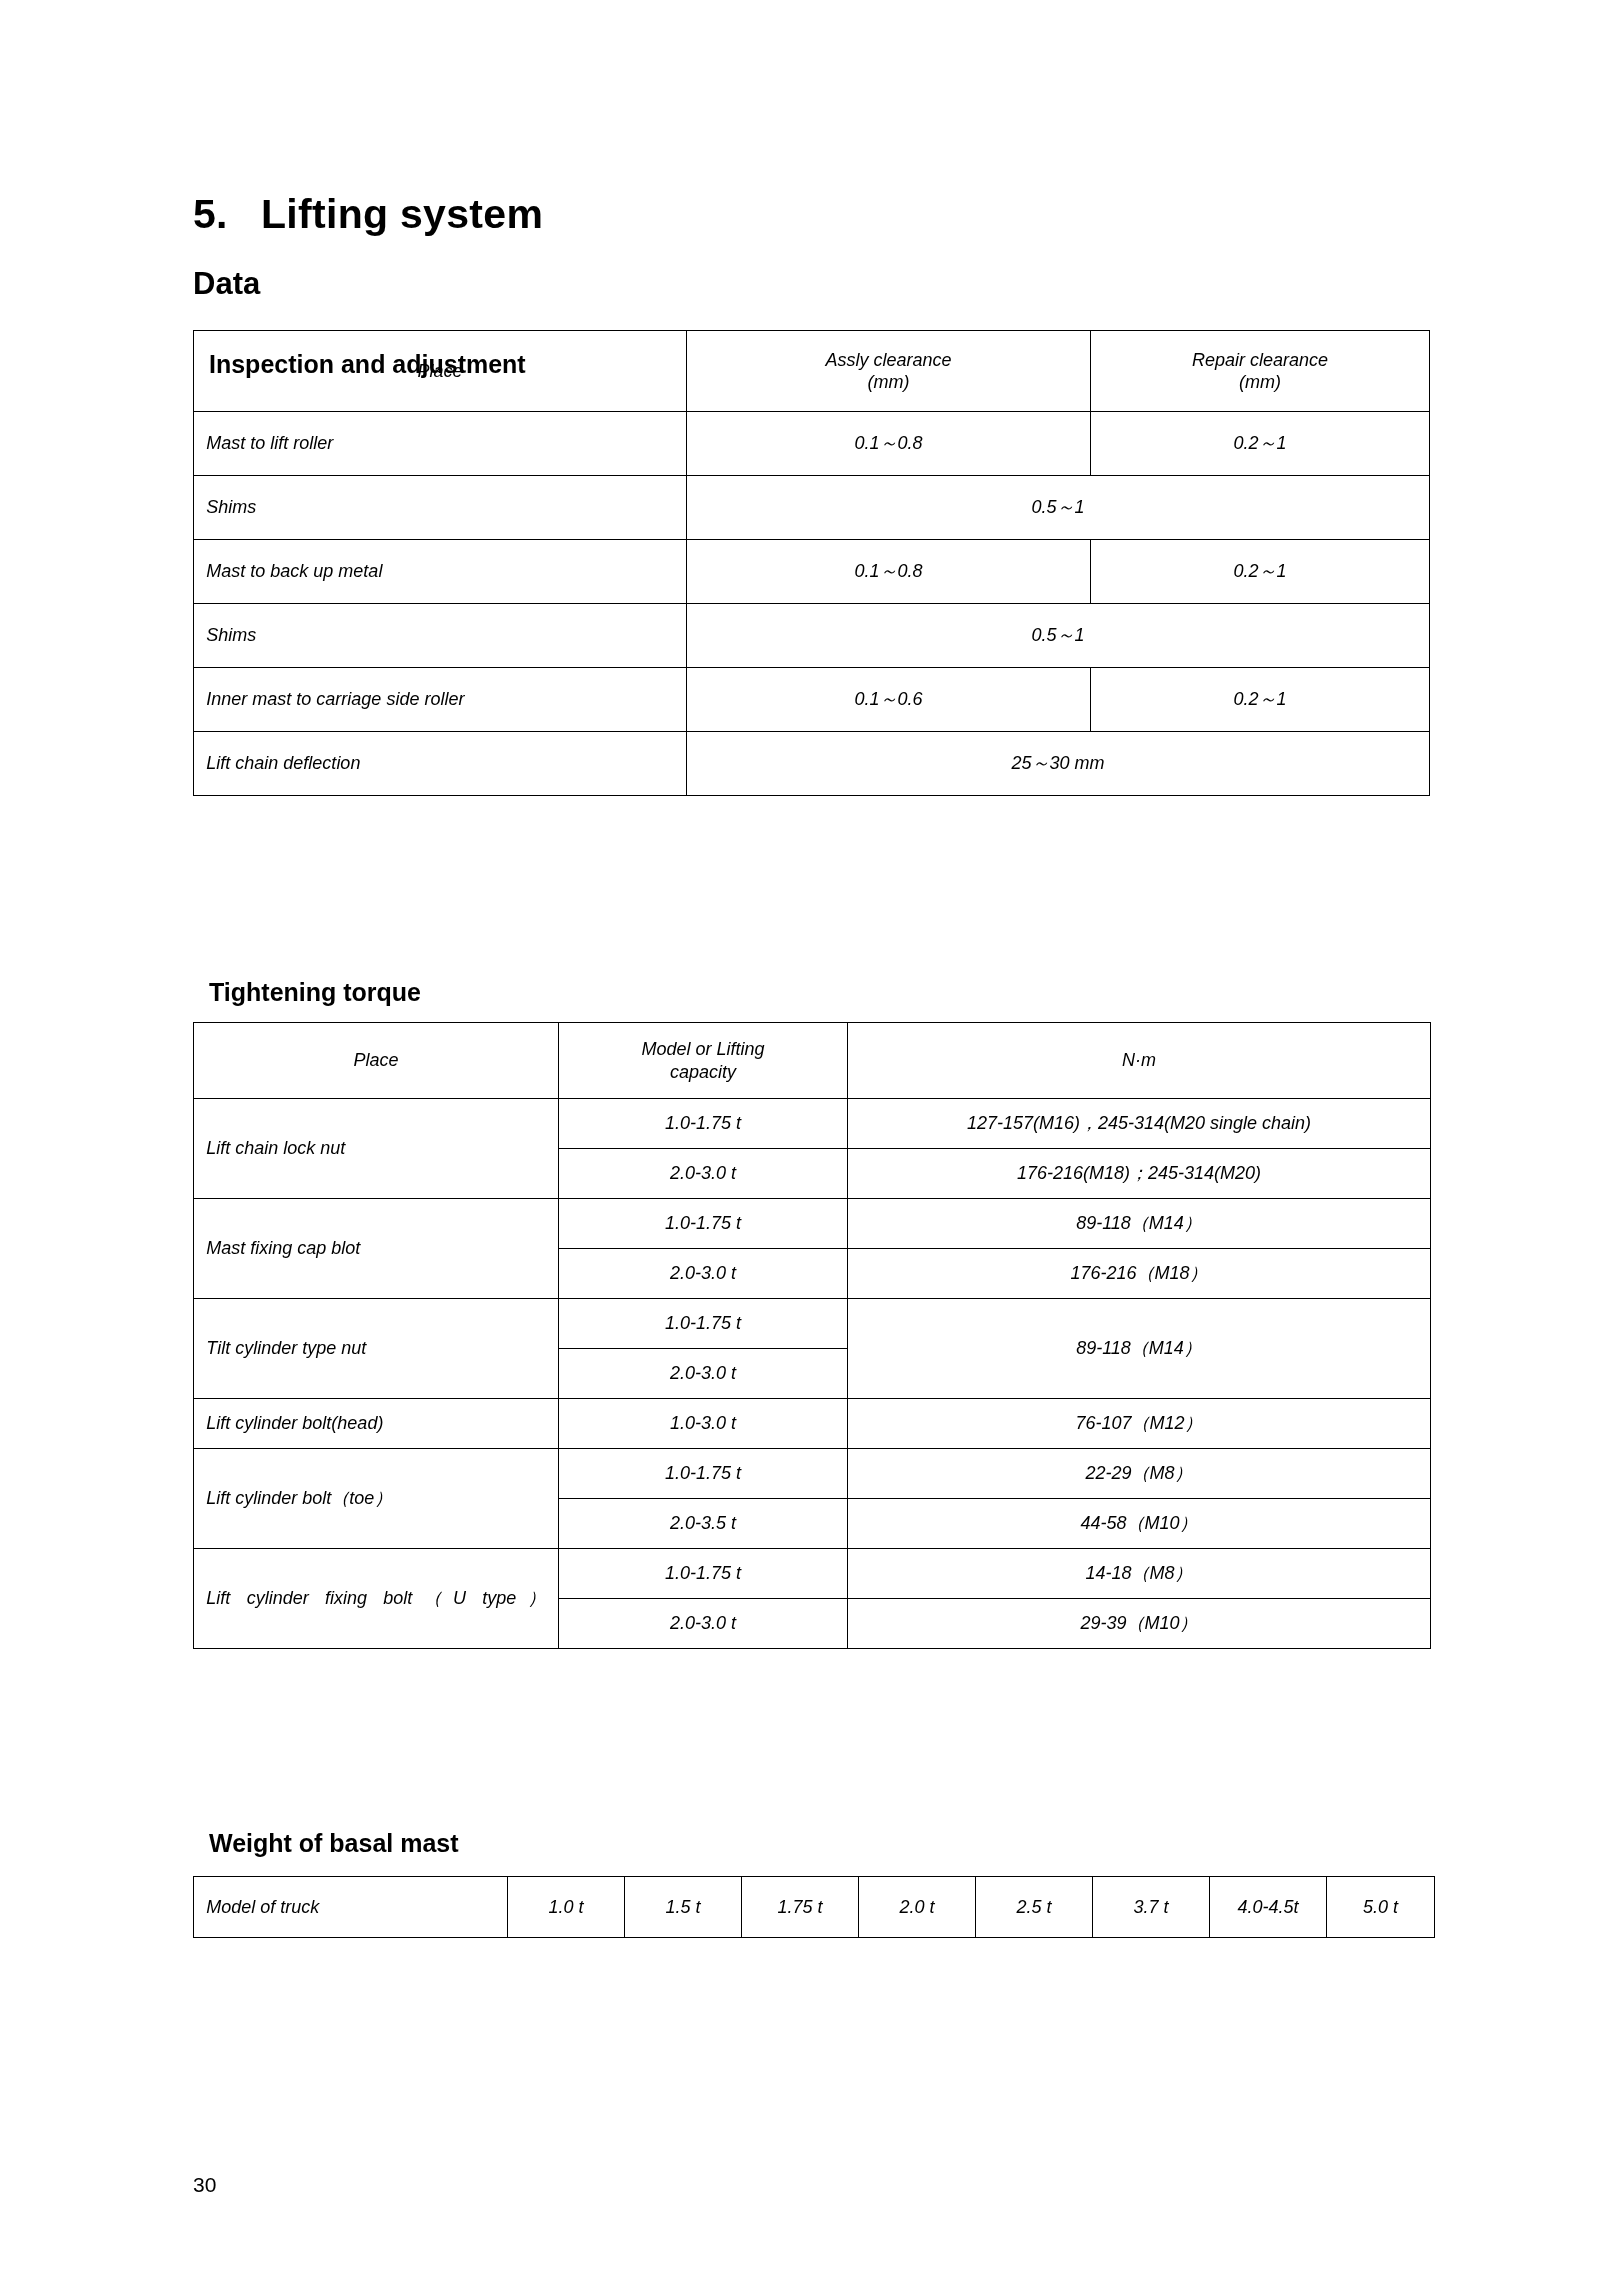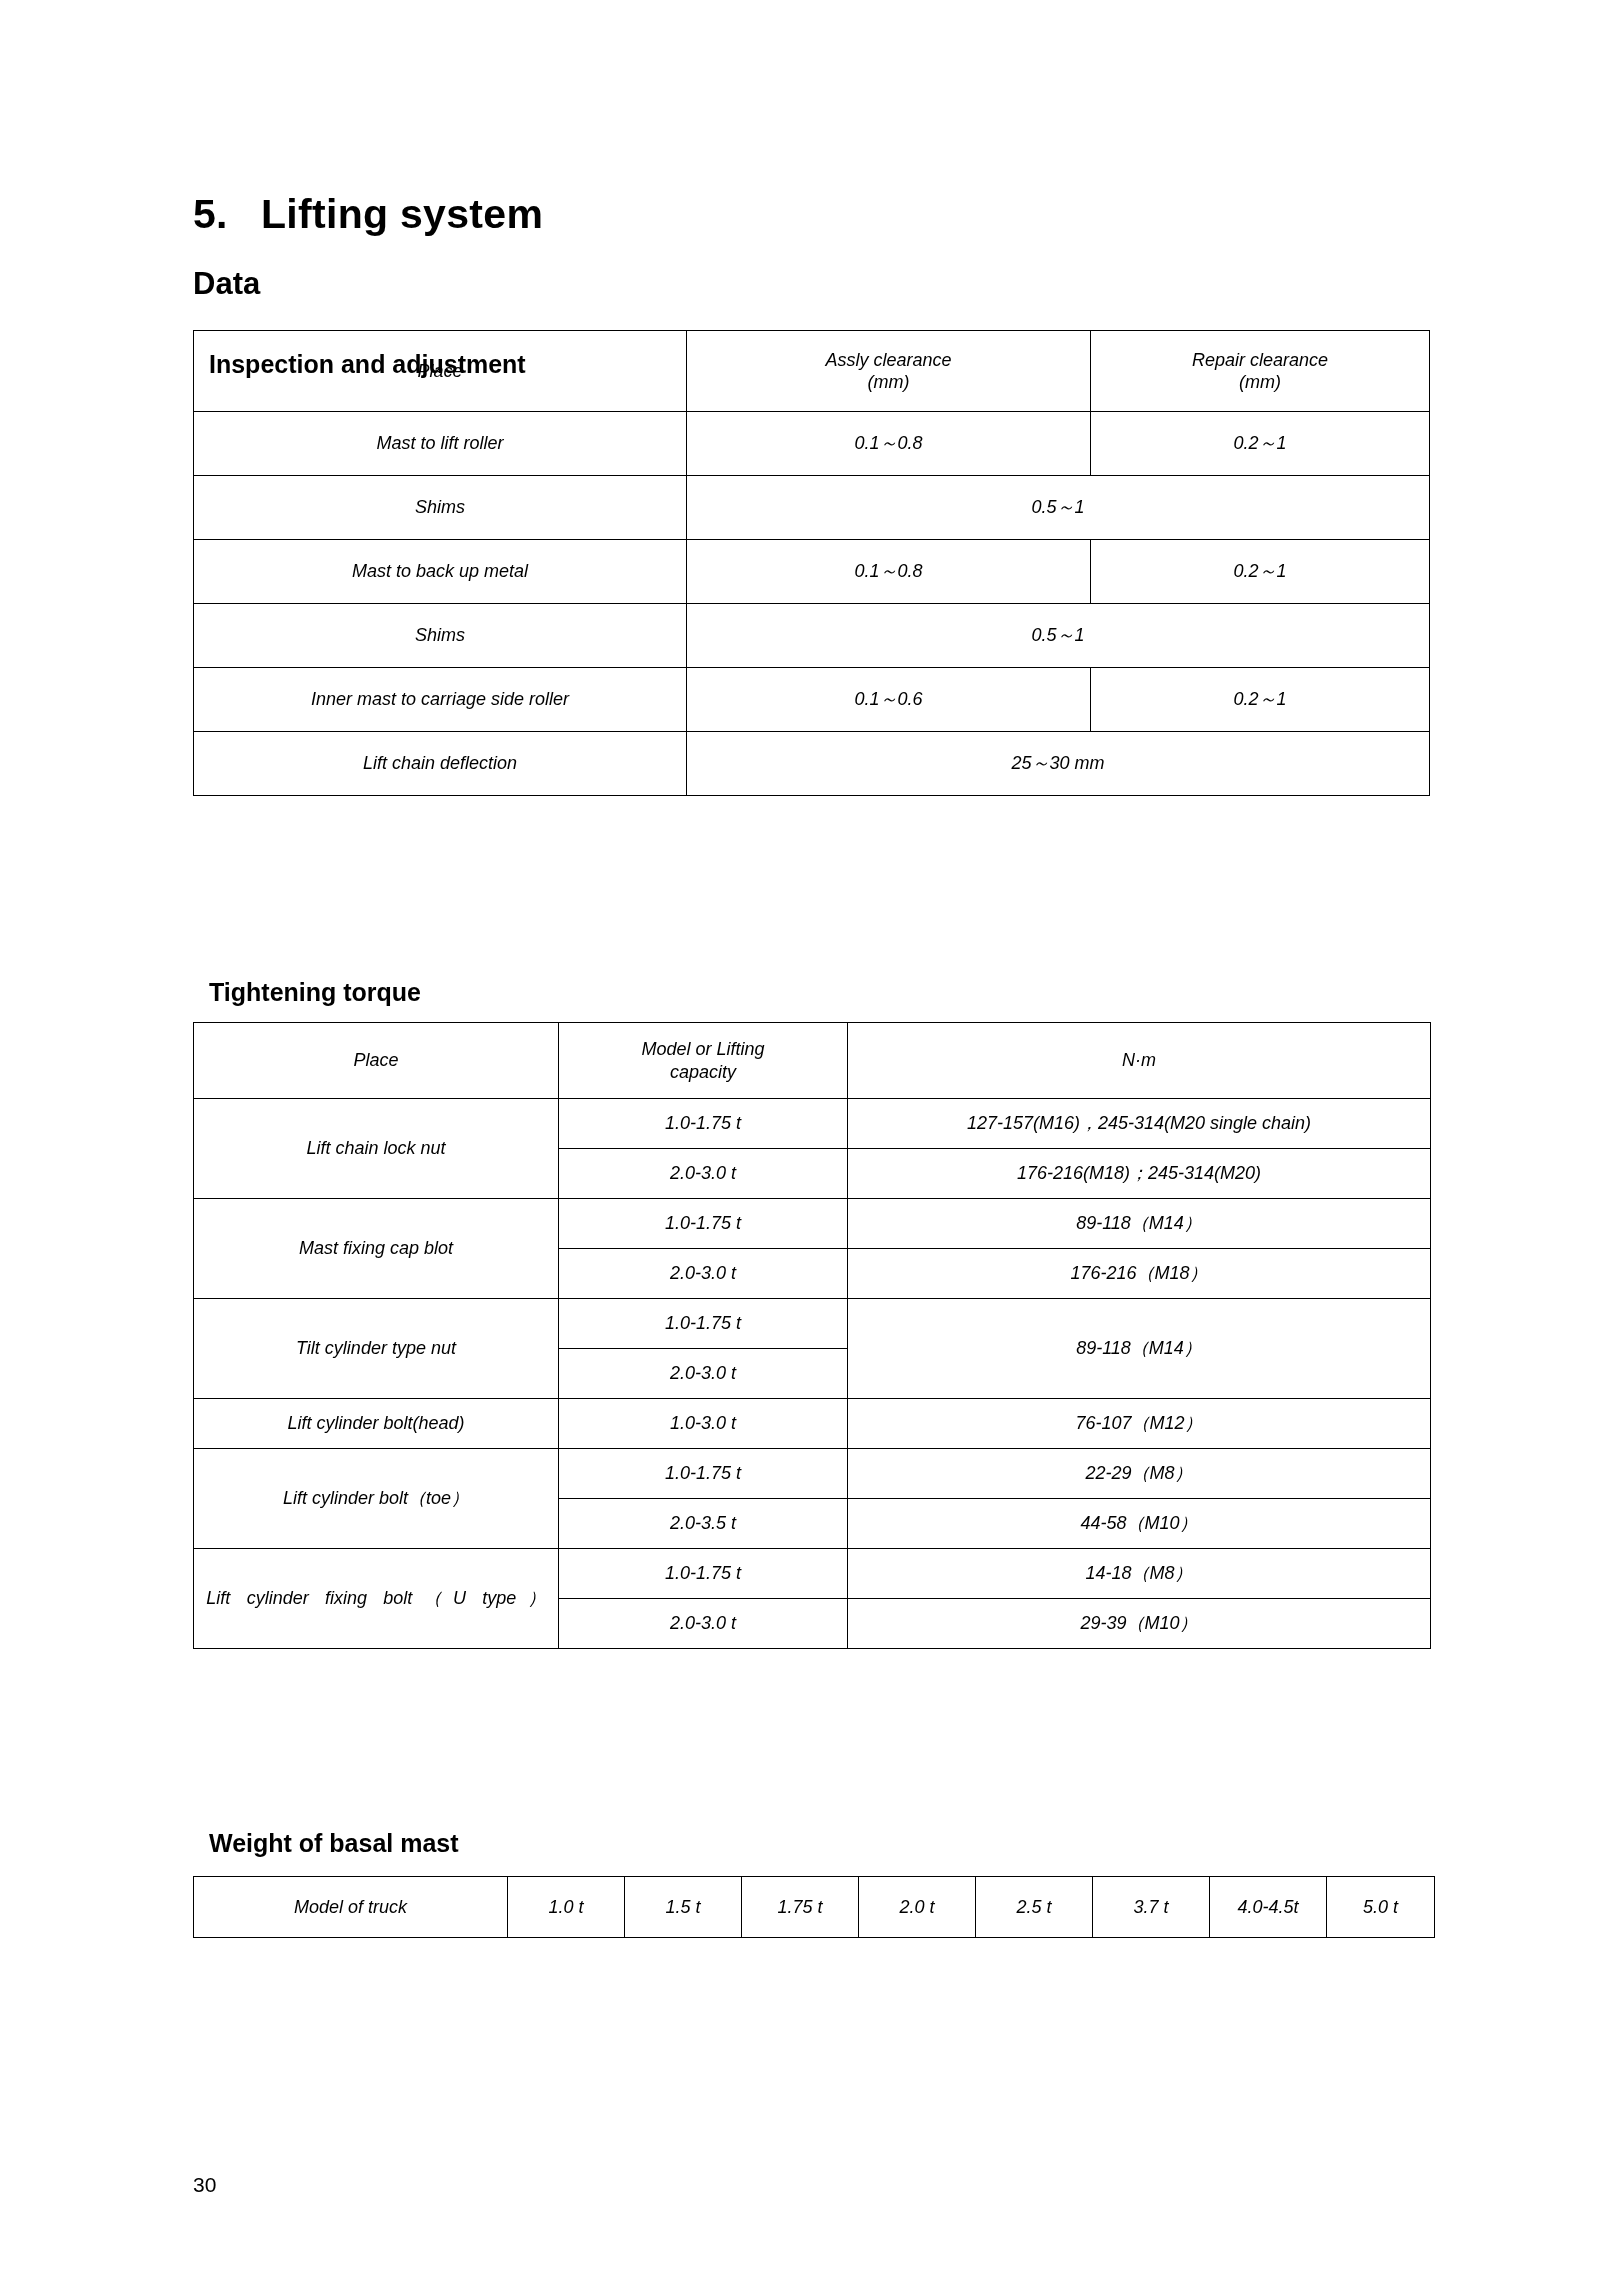--- a/index.html
+++ b/index.html
@@ -65,21 +65,21 @@
     font-size: 18px;
     font-style: italic;
   }
   table.doc td {
     border: 1.4px solid #000;
     padding: 0 12.3px;
     vertical-align: middle;
     line-height: 1.25;
   }
   .c { text-align: center; }
-  .l { text-align: center; }
+  .l { text-align: left; }
   .just {
     text-align: justify;
     text-align-last: justify;
     padding-right: 20.4px;
   }
 
   
   #tbl-inspection { position: absolute; top: 330px; left: 0; }
   #tbl-inspection td { height: 63px; }
   #tbl-inspection tr.hdr td { height: 80px; }

